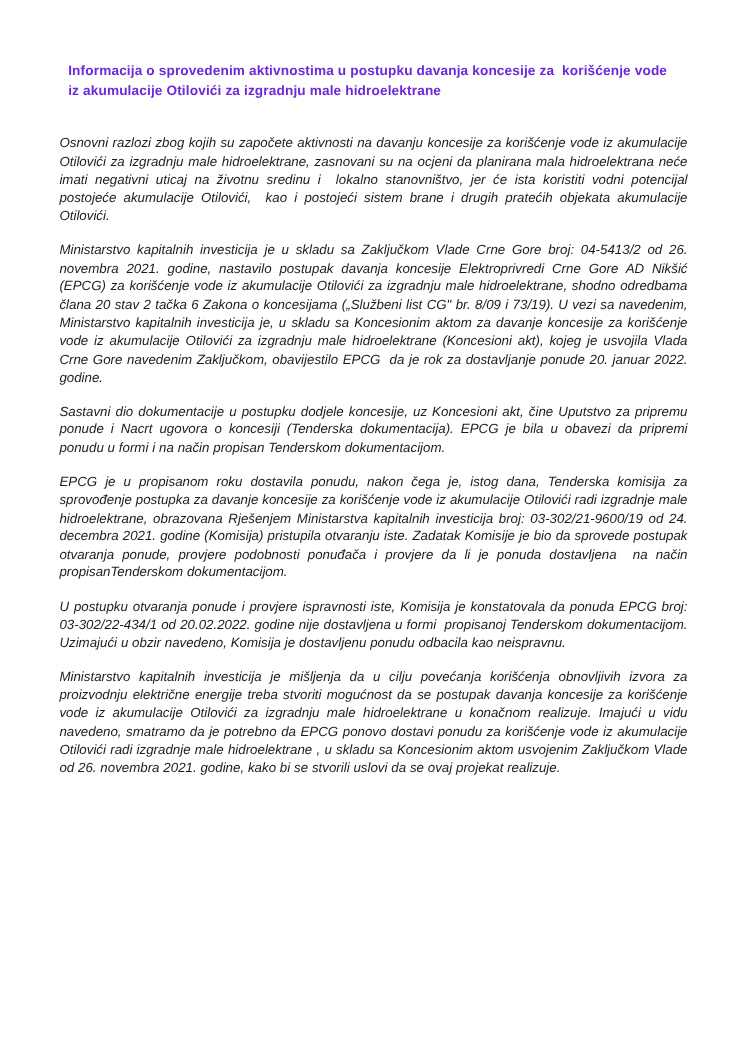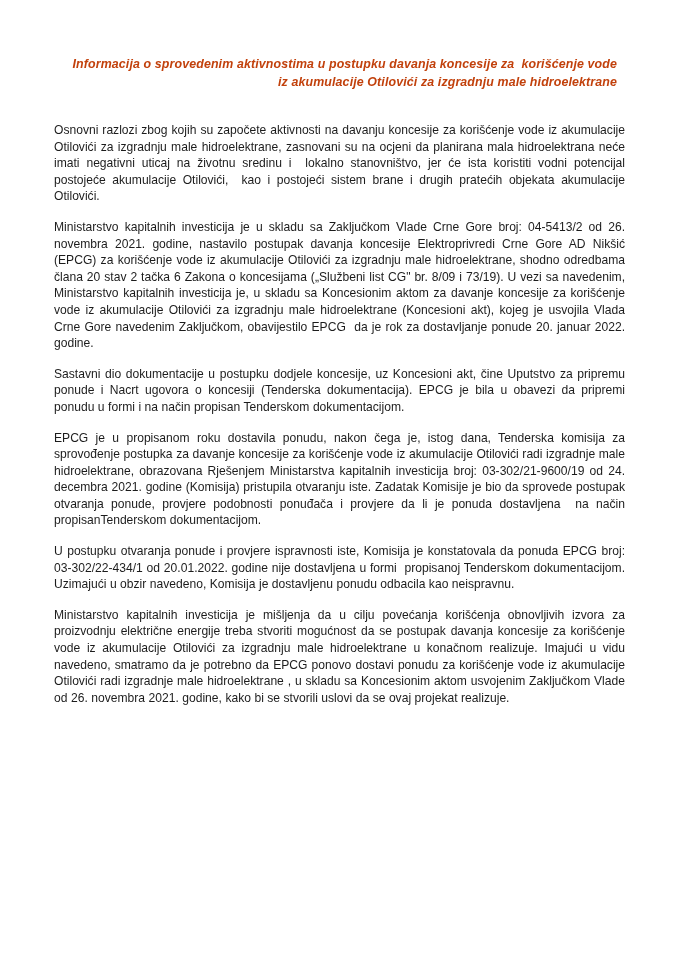--- a/index.html
+++ b/index.html
@@ -32,59 +32,59 @@
     position: absolute;
     left: 54px;
     top: 56px;
     width: 571px;
   }
 
   .doc-title {
     font-size: 12.4px;
     font-weight: bold;
     line-height: 17.5px;
-    text-align: right;
+    text-align: left;
     margin: 0 0 0 0;
     padding: 0 8px;
-    color: #c2410c;
+    color: #6d28d9;
     white-space: pre-wrap;
     letter-spacing: 0.01em;
-    font-style: italic;
   }
 
   .body-block {
     margin-top: 31px;
   }
 
   p.para {
     font-size: 12.1px;
     line-height: 16.6px;
     text-align: justify;
     text-justify: inter-word;
     margin: 0 0 14px 0;
     color: #1c1c1c;
     white-space: pre-wrap;
     word-spacing: 0.01em;
+    font-style: italic;
   }
 
   p.para:last-child {
     margin-bottom: 16px;
   }
 </style>
 </head>
 <body>
 
 <div class="page">
   <div class="content">
 
     <h1 class="doc-title">Informacija o sprovedenim aktivnostima u postupku davanja koncesije za  korišćenje vode iz akumulacije Otilovići za izgradnju male hidroelektrane</h1>
 
     <div class="body-block">
       <p class="para">Osnovni razlozi zbog kojih su započete aktivnosti na davanju koncesije za korišćenje vode iz akumulacije Otilovići za izgradnju male hidroelektrane, zasnovani su na ocjeni da planirana mala hidroelektrana neće imati negativni uticaj na životnu sredinu i  lokalno stanovništvo, jer će ista koristiti vodni potencijal postojeće akumulacije Otilovići,  kao i postojeći sistem brane i drugih pratećih objekata akumulacije Otilovići.</p>
       <p class="para">Ministarstvo kapitalnih investicija je u skladu sa Zaključkom Vlade Crne Gore broj: 04-5413/2 od 26. novembra 2021. godine, nastavilo postupak davanja koncesije Elektroprivredi Crne Gore AD Nikšić (EPCG) za korišćenje vode iz akumulacije Otilovići za izgradnju male hidroelektrane, shodno odredbama člana 20 stav 2 tačka 6 Zakona o koncesijama („Službeni list CG" br. 8/09 i 73/19). U vezi sa navedenim, Ministarstvo kapitalnih investicija je, u skladu sa Koncesionim aktom za davanje koncesije za korišćenje vode iz akumulacije Otilovići za izgradnju male hidroelektrane (Koncesioni akt), kojeg je usvojila Vlada Crne Gore navedenim Zaključkom, obavijestilo EPCG  da je rok za dostavljanje ponude 20. januar 2022. godine.</p>
       <p class="para">Sastavni dio dokumentacije u postupku dodjele koncesije, uz Koncesioni akt, čine Uputstvo za pripremu ponude i Nacrt ugovora o koncesiji (Tenderska dokumentacija). EPCG je bila u obavezi da pripremi ponudu u formi i na način propisan Tenderskom dokumentacijom.</p>
       <p class="para">EPCG je u propisanom roku dostavila ponudu, nakon čega je, istog dana, Tenderska komisija za sprovođenje postupka za davanje koncesije za korišćenje vode iz akumulacije Otilovići radi izgradnje male hidroelektrane, obrazovana Rješenjem Ministarstva kapitalnih investicija broj: 03-302/21-9600/19 od 24. decembra 2021. godine (Komisija) pristupila otvaranju iste. Zadatak Komisije je bio da sprovede postupak otvaranja ponude, provjere podobnosti ponuđača i provjere da li je ponuda dostavljena  na način propisanTenderskom dokumentacijom.</p>
-      <p class="para">U postupku otvaranja ponude i provjere ispravnosti iste, Komisija je konstatovala da ponuda EPCG broj: 03-302/22-434/1 od 20.01.2022. godine nije dostavljena u formi  propisanoj Tenderskom dokumentacijom. Uzimajući u obzir navedeno, Komisija je dostavljenu ponudu odbacila kao neispravnu.</p>
+      <p class="para">U postupku otvaranja ponude i provjere ispravnosti iste, Komisija je konstatovala da ponuda EPCG broj: 03-302/22-434/1 od 20.02.2022. godine nije dostavljena u formi  propisanoj Tenderskom dokumentacijom. Uzimajući u obzir navedeno, Komisija je dostavljenu ponudu odbacila kao neispravnu.</p>
       <p class="para">Ministarstvo kapitalnih investicija je mišljenja da u cilju povećanja korišćenja obnovljivih izvora za proizvodnju električne energije treba stvoriti mogućnost da se postupak davanja koncesije za korišćenje vode iz akumulacije Otilovići za izgradnju male hidroelektrane u konačnom realizuje. Imajući u vidu navedeno, smatramo da je potrebno da EPCG ponovo dostavi ponudu za korišćenje vode iz akumulacije Otilovići radi izgradnje male hidroelektrane , u skladu sa Koncesionim aktom usvojenim Zaključkom Vlade od 26. novembra 2021. godine, kako bi se stvorili uslovi da se ovaj projekat realizuje.</p>
     </div>
 
   </div>
 </div>
 
 </body></html>

